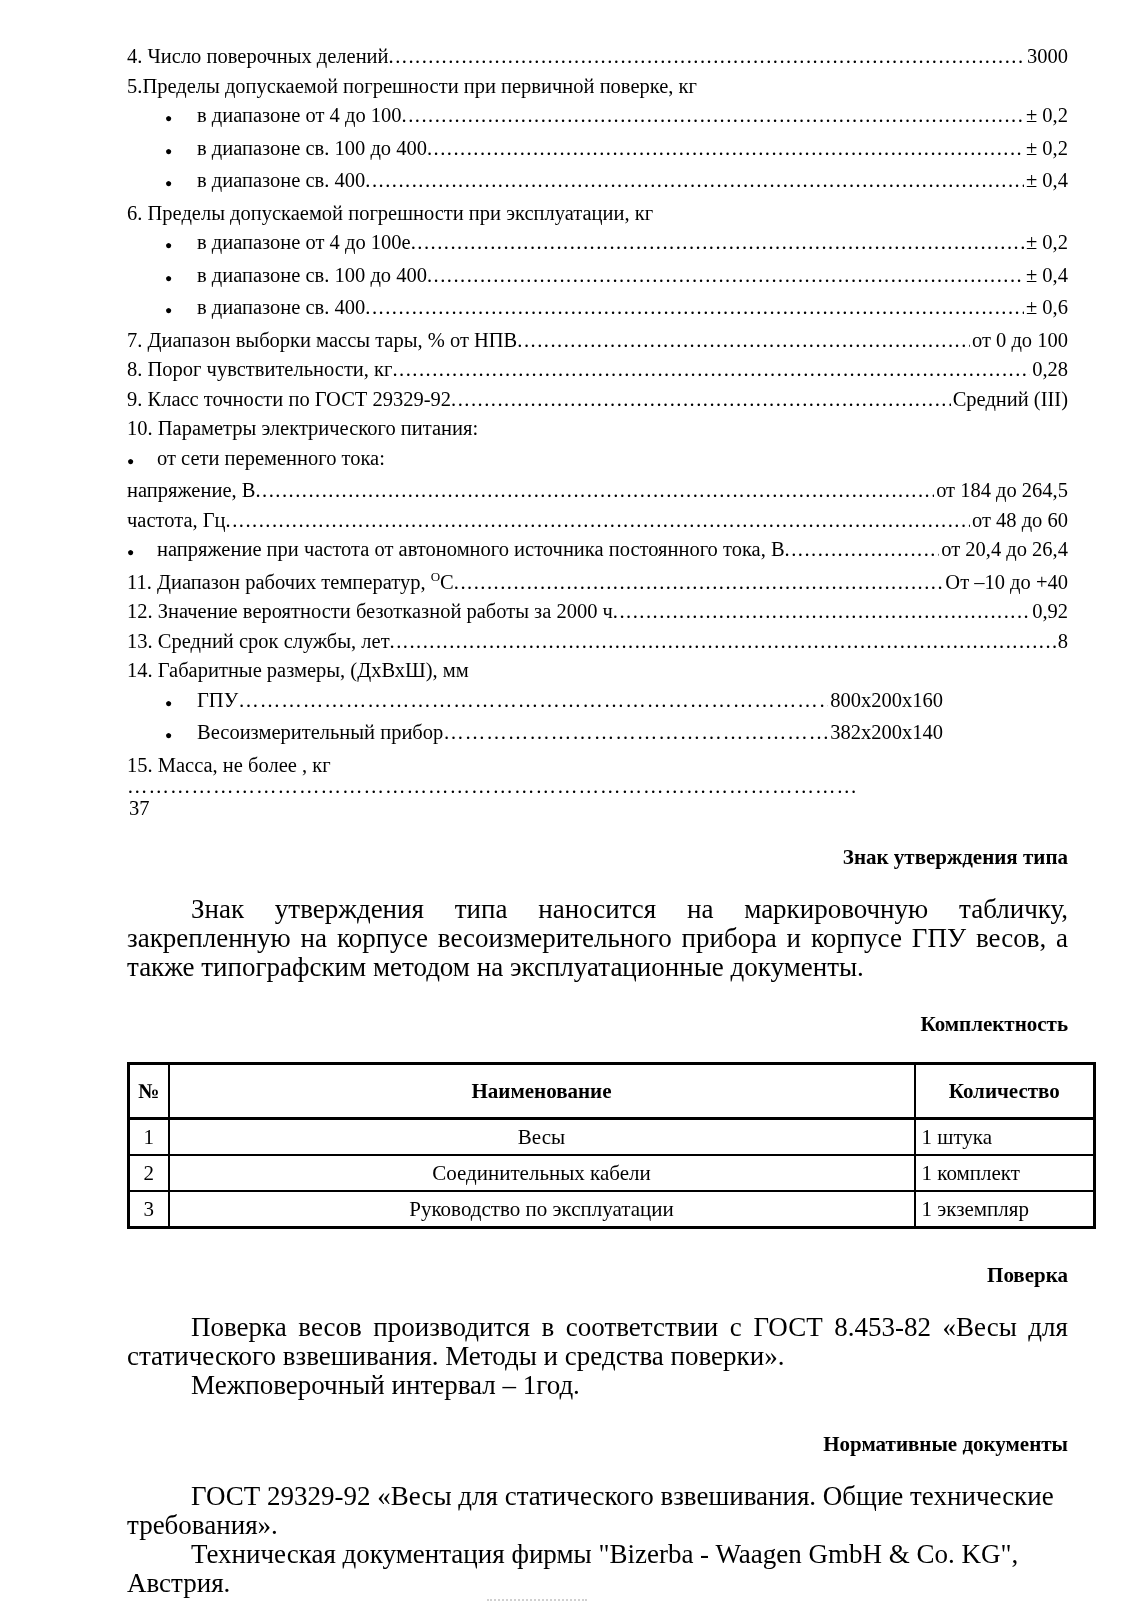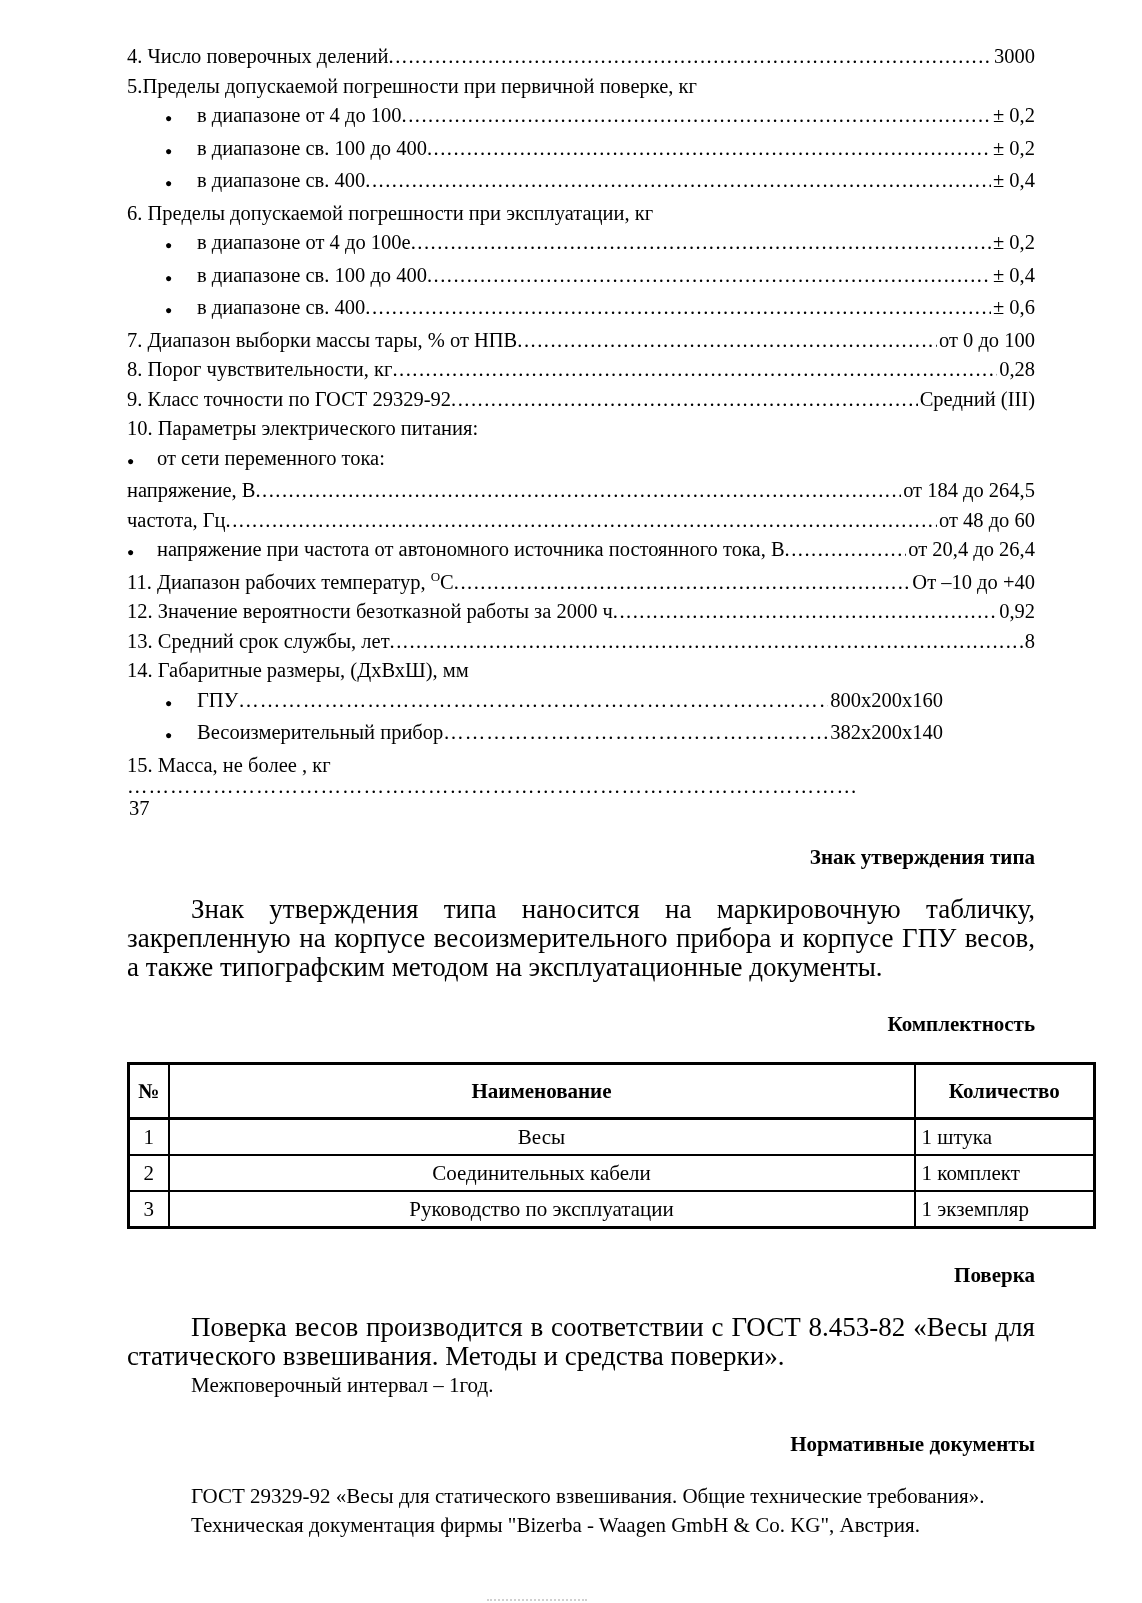--- a/index.html
+++ b/index.html
@@ -1,39 +1,39 @@
 <!DOCTYPE html>
 <html><head>
 <meta charset="utf-8">
 <style>
   html,body{margin:0;padding:0;}
   body{
     width:1142px;height:1603px;background:#ffffff;color:#000;
     font-family:"Liberation Serif","DejaVu Serif",serif;
     position:relative;overflow:hidden;
   }
-  .content{padding:46px 107px 0 127px;}
+  .content{padding:46px 74px 0 127px;}
   
   .line{display:flex;align-items:baseline;line-height:21.5px;margin-bottom:8px;font-size:20.5px;}
   .lbl{flex:0 0 auto;white-space:nowrap;}
   .dots{flex:1 1 auto;overflow:hidden;white-space:nowrap;min-width:6px;}
   .dots::after{content:"..........................................................................................................................................................................................................................";letter-spacing:1.5px;}
   .wdots{flex:1 1 auto;overflow:hidden;white-space:nowrap;min-width:6px;}
   .wdots::after{content:"…………………………………………………………………………………………";letter-spacing:1px;}
   .val{flex:0 0 auto;white-space:nowrap;padding-left:2px;}
   .blt{flex:0 0 32px;font-size:12px;}
   .indent1{padding-left:38px;}
   .blt-left{flex:0 0 30px;font-size:12px;}
   .w778{width:778px;}
   .w733{width:733px;flex-direction:column;}
   .sup{vertical-align:super;font-size:13px;line-height:0;}
   
   .section-heading{text-align:right;font-weight:bold;font-size:21px;line-height:24px;margin:26px 0 26px 0;}
   .para{font-size:27px;line-height:29px;text-indent:64px;text-align:justify;margin:0;}
-  .para-left{font-size:21px;line-height:29px;text-indent:64px;margin:0;}
+  .para-left{font-size:27px;line-height:29px;text-indent:64px;margin:0;}
   
   .kompl-table{border-collapse:collapse;width:969px;margin-top:26px;border:3px solid #000;table-layout:fixed;}
   .kompl-table th,.kompl-table td{border:2px solid #000;font-size:21px;padding:0 6px;}
   .kompl-table th{font-weight:bold;height:52px;text-align:center;border-bottom:3px solid #000;}
   .kompl-table td{height:34px;}
   .col-num{width:40px;}
   .col-qty{width:180px;}
   .cell-num{text-align:center;}
   .cell-name{text-align:center;padding-left:8px;}
   .cell-qty{text-align:left;}

